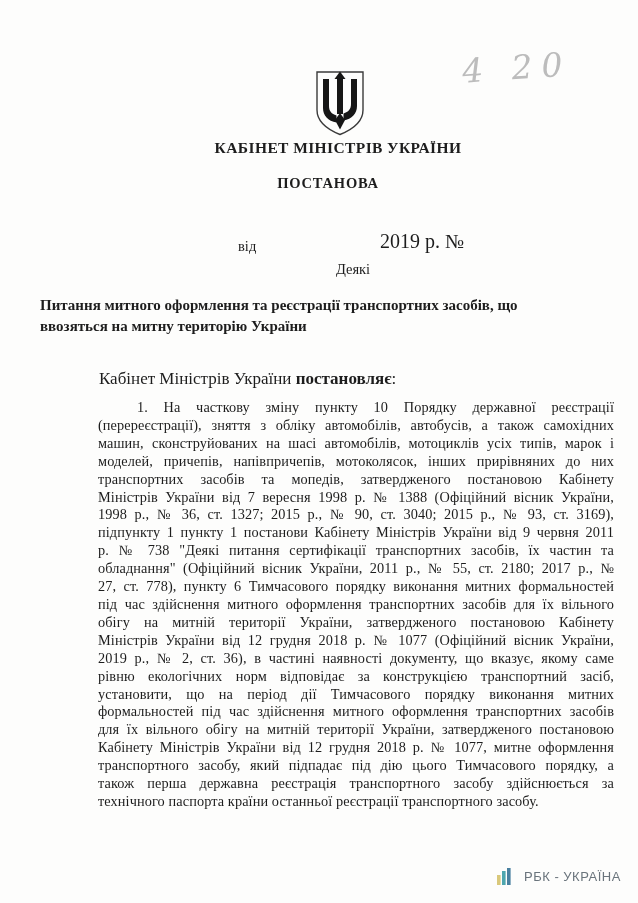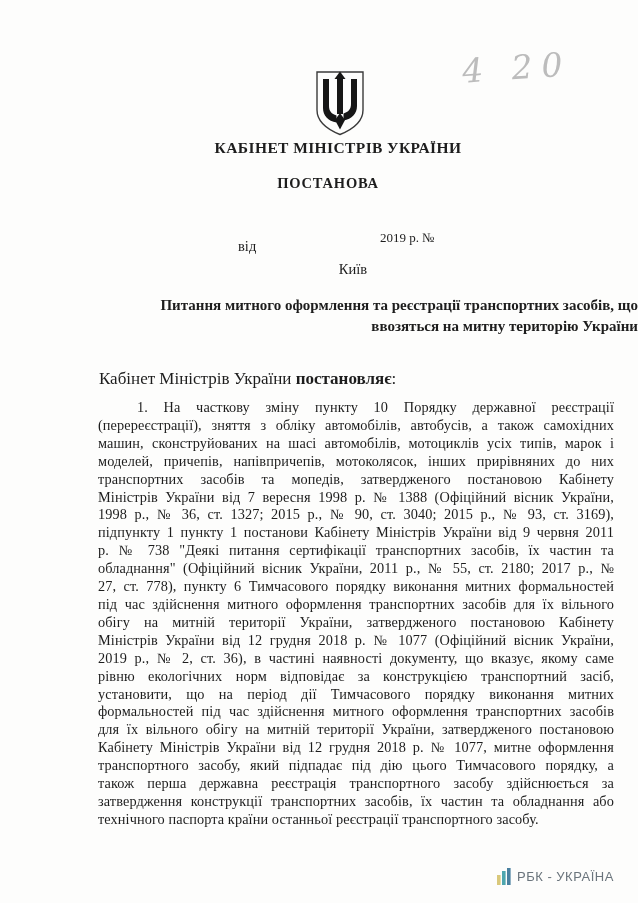--- a/index.html
+++ b/index.html
@@ -29,45 +29,45 @@
     font-weight:bold; font-size:15.5px; letter-spacing:0.4px;
     white-space:nowrap;
   }
   .doctype {
     position:absolute; left:0; right:0; top:175px;
     padding-left:18px;
     text-align:center;
     font-weight:bold; font-size:14.5px; letter-spacing:0.8px;
   }
   .date-prefix { position:absolute; left:238px; top:238px; font-size:14.5px; }
-  .date-year  { position:absolute; left:380px; top:230px; font-size:13px; }
+  .date-year  { position:absolute; left:380px; top:230px; font-size:20px; }
   .city {
     position:absolute; left:0; right:0; top:261px;
     padding-left:68px;
     text-align:center; font-size:14.5px;
   }
   .title {
     position:absolute; left:0; right:0; top:295px;
     padding-left:40px;
-    text-align:right;
+    text-align:left;
     font-weight:bold; font-size:15px; line-height:21px;
   }
   .preamble { position:absolute; left:99px; top:369px; font-size:17px; }
   .para {
     position:absolute; left:63px; top:399px; width:516px;
     font-size:14.3px; line-height:17.9px;
     letter-spacing:0.1px;
     margin-left:35px;
   }
   .para-line { text-align:justify; text-align-last:justify; }
   .para-line:first-child { text-indent:39px; }
   .para-line:last-child  { text-align-last:left; }
   .watermark {
     position:absolute; left:497px; top:868px;
-    display:flex; align-items:center; gap:6px;
+    display:flex; align-items:center; gap:13px;
   }
   .watermark-label {
     font-family:"Liberation Sans", sans-serif;
     font-size:13px; letter-spacing:0.5px;
     color:#6a747c; white-space:nowrap;
   }
 </style>
 </head>
 <body>
 
@@ -88,21 +88,21 @@
     </svg>
   </div>
 
   <div class="org">КАБІНЕТ МІНІСТРІВ УКРАЇНИ</div>
 
   <div class="doctype">ПОСТАНОВА</div>
 
   <span class="date-prefix">від</span>
   <span class="date-year">2019 р. №</span>
 
-  <div class="city">Київ</div>
+  <div class="city">Деякі</div>
 
   <div class="title">
     <div>Питання митного оформлення та реєстрації транспортних засобів, що</div>
     <div>ввозяться на митну територію України</div>
   </div>
 
   <div class="preamble">
     <span>Кабінет Міністрів України </span><b>постановляє</b><span>:</span>
   </div>
 
@@ -122,21 +122,20 @@
       <div class="para-line">обігу на митній території України, затвердженого постановою Кабінету</div>
       <div class="para-line">Міністрів України від 12 грудня 2018 р. № 1077 (Офіційний вісник України,</div>
       <div class="para-line">2019 р., № 2, ст. 36), в частині наявності документу, що вказує, якому саме</div>
       <div class="para-line">рівню екологічних норм відповідає за конструкцією транспортний засіб,</div>
       <div class="para-line">установити, що на період дії Тимчасового порядку виконання митних</div>
       <div class="para-line">формальностей під час здійснення митного оформлення транспортних засобів</div>
       <div class="para-line">для їх вільного обігу на митній території України, затвердженого постановою</div>
       <div class="para-line">Кабінету Міністрів України від 12 грудня 2018 р. № 1077, митне оформлення</div>
       <div class="para-line">транспортного засобу, який підпадає під дію цього Тимчасового порядку, а</div>
       <div class="para-line">також перша державна реєстрація транспортного засобу здійснюється за</div>
-      <div class="para-line">затвердження конструкції транспортних засобів, їх частин та обладнання або</div>
       <div class="para-line">технічного паспорта країни останньої реєстрації транспортного засобу.</div>
     </div>
 
   <div class="watermark">
     <svg width="14" height="17" viewBox="0 0 14 17" xmlns="http://www.w3.org/2000/svg">
       <rect x="0" y="7" width="3.6" height="10" fill="#d9c87b"></rect>
       <rect x="5" y="3" width="3.6" height="14" fill="#4ea6ae"></rect>
       <rect x="10" y="0" width="3.6" height="17" fill="#49809f"></rect>
     </svg>
     <span class="watermark-label">РБК - УКРАЇНА</span>

